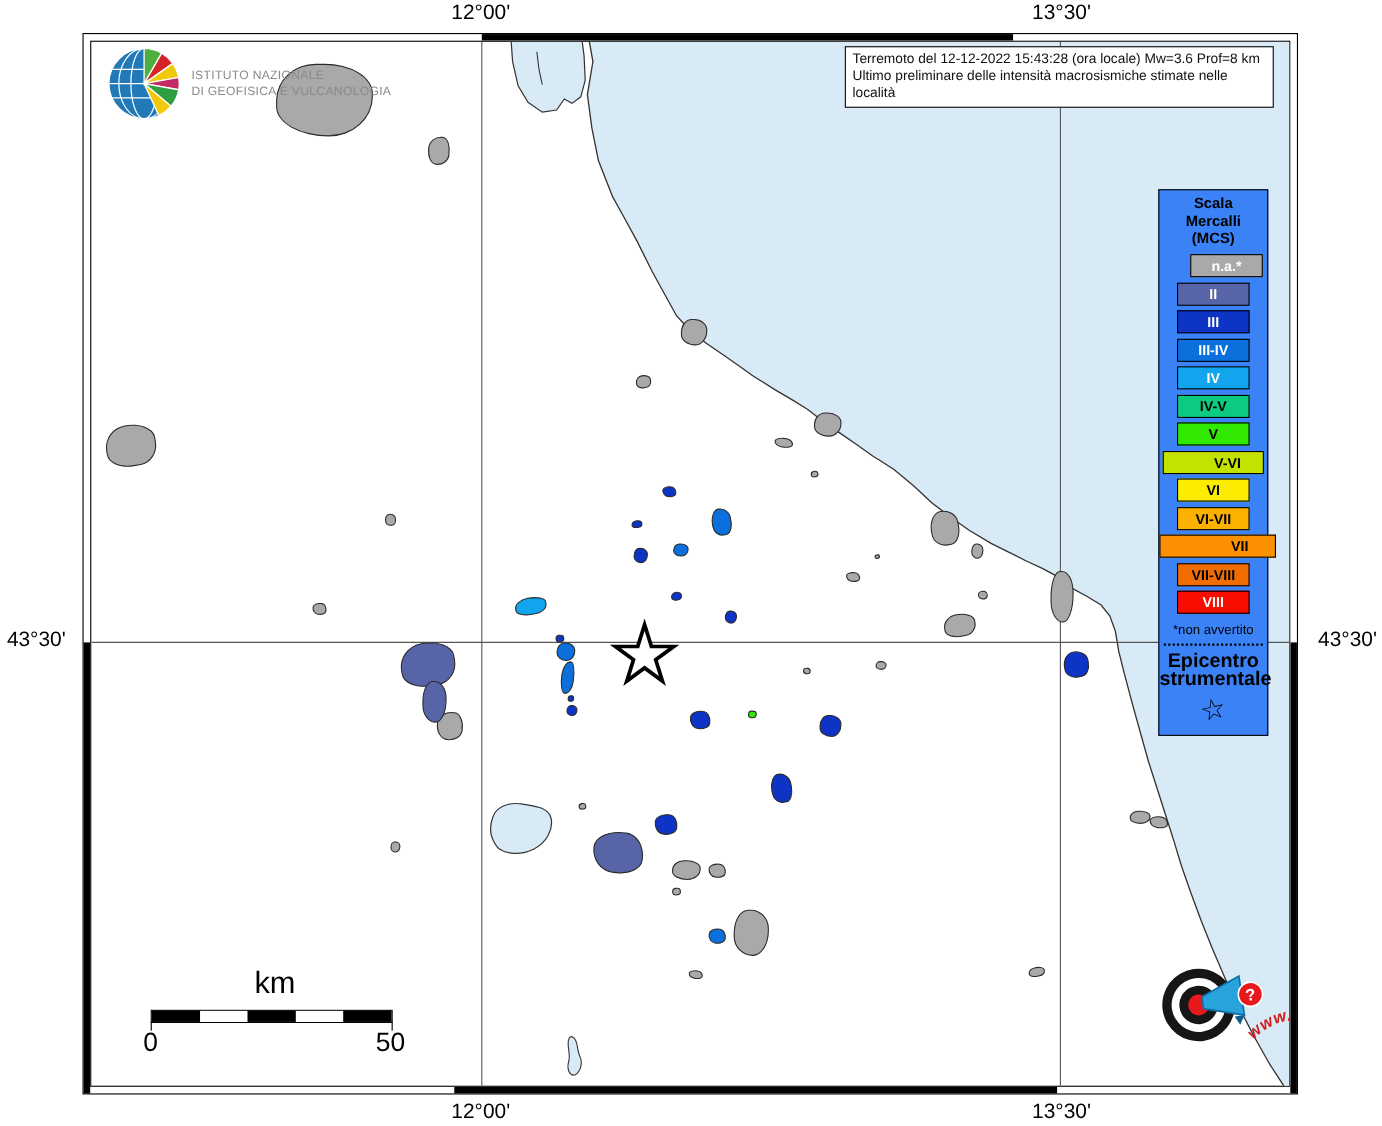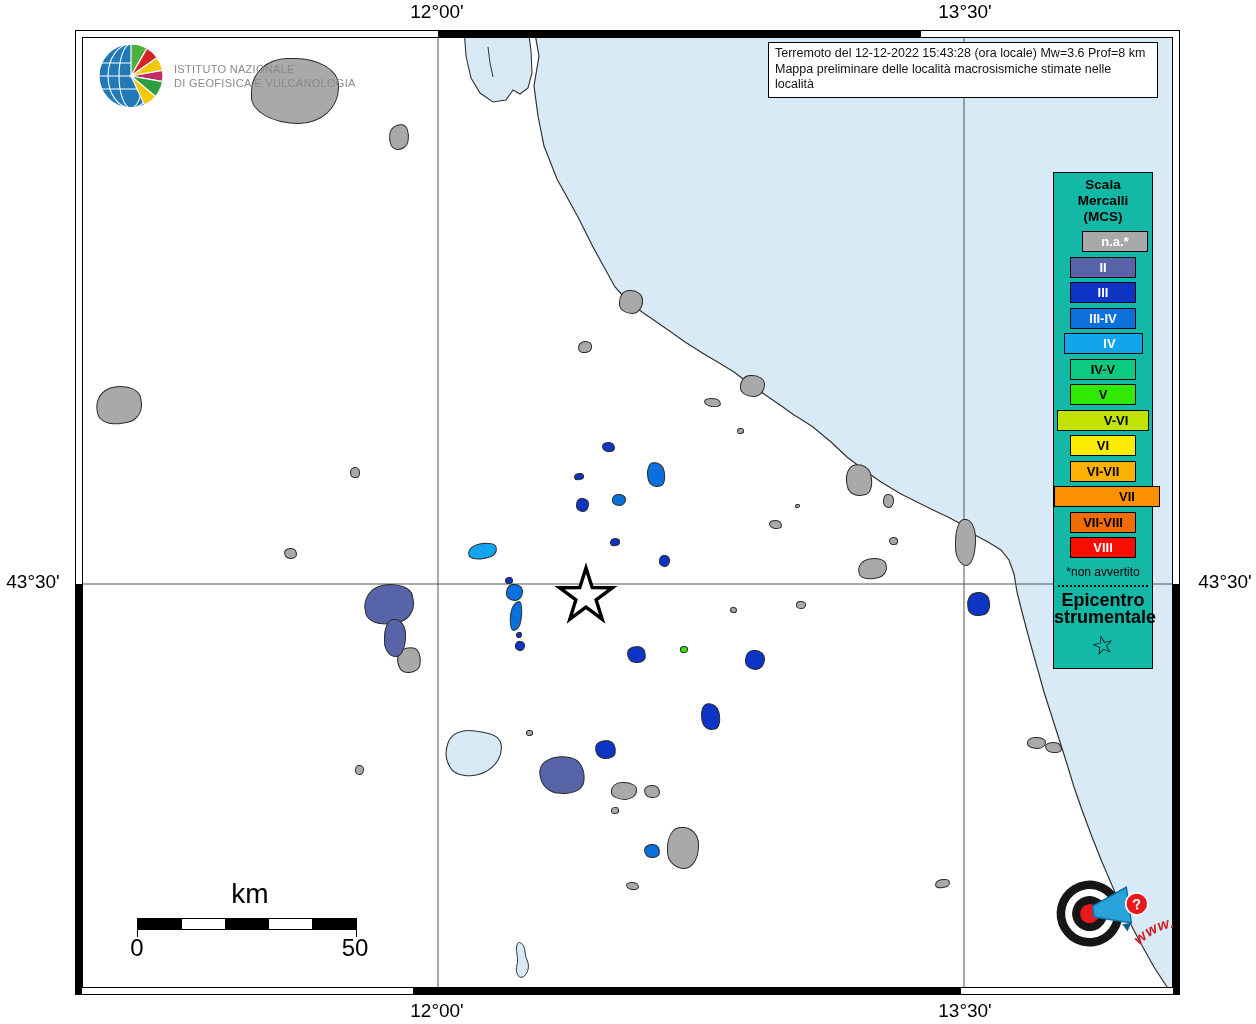--- a/index.html
+++ b/index.html
@@ -15,21 +15,21 @@
   #blob-layer{position:absolute;left:0;top:0;width:100%;height:100%;}
   .blob{position:absolute;border:1px solid #2b2b2b;box-sizing:border-box;border-radius:45% 55% 50% 60%/55% 45% 60% 45%;}
   .blob:nth-child(3n){border-radius:60% 40% 55% 45%/45% 60% 40% 58%;transform:rotate(8deg);}
   .blob:nth-child(3n+1){border-radius:50% 62% 42% 55%/60% 45% 55% 42%;transform:rotate(-10deg);}
   
   .info-box{position:absolute;left:768px;top:42px;width:390px;box-sizing:border-box;background:#fff;border:1px solid #000;padding:3px 6px 4px 6px;font-size:12.5px;line-height:15.6px;color:#111;}
   
   .ingv{position:absolute;left:98px;top:42px;display:flex;align-items:center;}
   .ingv-text{margin-left:8px;color:#8a8a8a;font-size:11px;letter-spacing:.3px;line-height:14px;font-weight:500;}
   
-  .legend{position:absolute;left:1053px;top:172px;width:100px;box-sizing:border-box;background:#14b8a6;border:1px solid #000;text-align:center;padding:4px 0 8px 0;}
+  .legend{position:absolute;left:1053px;top:172px;width:100px;box-sizing:border-box;background:#3b82f6;border:1px solid #000;text-align:center;padding:4px 0 8px 0;}
   .legend-title{font-weight:bold;font-size:13.5px;line-height:16px;color:#000;}
   .legend-items{margin-top:6px;}
   .legend-item{width:64px;height:19px;line-height:19px;margin:4.5px auto 0 auto;border:1.5px solid #000;box-sizing:content-box;font-weight:bold;font-size:13px;}
   .legend-foot{font-size:12px;margin-top:7px;color:#000;}
   .legend-sep{border-top:2px dotted #000;margin:6px 4px 5px 4px;}
   .legend-epi{font-weight:bold;font-size:18px;line-height:17px;text-align:center;}
   .legend-star{font-size:26px;line-height:30px;transform:rotate(-12deg);display:inline-block;margin-top:4px;}
   
   .scalebar{position:absolute;left:120px;top:878px;width:260px;}
   .sb-km{text-align:center;font-size:28px;color:#000;margin-bottom:8px;}
@@ -132,21 +132,21 @@
       </div>
 
     <svg width="1091" height="951" viewBox="0 0 1091 951" style="pointer-events:none">
       <path fill="#fff" stroke="#000" stroke-width="3.4" stroke-linejoin="miter" d="M503,530 L509.2,549.6 L529.5,549.7 L513.1,561.8 L519.2,581.2 L503,569.2 L486.8,581.2 L492.9,561.8 L476.5,549.7 L496.8,549.6 Z"></path>
     </svg>
   </div>
 </div>
 
 <div class="info-box">
   <div>Terremoto del 12-12-2022 15:43:28 (ora locale) Mw=3.6 Prof=8 km</div>
-  <div>Mappa preliminare delle località macrosismiche stimate nelle località</div>
+  <div>Ultimo preliminare delle intensità macrosismiche stimate nelle località</div>
 </div>
 
 <div class="ingv">
   <svg width="68" height="68" viewBox="0 0 68 68">
     <circle cx="33" cy="34" r="32" fill="#2179b8"></circle>
     <g stroke="#fff" stroke-width="1.1" fill="none">
       <ellipse cx="33" cy="34" rx="12" ry="32"></ellipse>
       <ellipse cx="33" cy="34" rx="23" ry="32"></ellipse>
       <circle cx="33" cy="34" r="32"></circle>
       <line x1="2" y1="21" x2="64" y2="21"></line>
@@ -172,21 +172,21 @@
   <div class="legend-title">
     <div>Scala</div>
     <div>Mercalli</div>
     <div>(MCS)</div>
   </div>
   <div class="legend-items">
       <div class="legend-item" style="background: rgb(169, 169, 169); color: rgb(255, 255, 255); margin-left: 28px;">n.a.*</div>
       <div class="legend-item" style="background: rgb(87, 101, 168); color: rgb(255, 255, 255);">II</div>
       <div class="legend-item" style="background: rgb(13, 52, 196); color: rgb(255, 255, 255);">III</div>
       <div class="legend-item" style="background: rgb(11, 112, 220); color: rgb(255, 255, 255);">III-IV</div>
-      <div class="legend-item" style="background: rgb(18, 165, 238); color: rgb(255, 255, 255); padding-left: 13px;">IV</div>
+      <div class="legend-item" style="background: rgb(18, 165, 238); color: rgb(255, 255, 255);">IV</div>
       <div class="legend-item" style="background: rgb(12, 203, 128); color: rgb(0, 0, 0);">IV-V</div>
       <div class="legend-item" style="background: rgb(48, 232, 0); color: rgb(0, 0, 0);">V</div>
       <div class="legend-item" style="background: rgb(194, 227, 0); color: rgb(0, 0, 0); padding-left: 26px;">V-VI</div>
       <div class="legend-item" style="background: rgb(252, 236, 0); color: rgb(0, 0, 0);">VI</div>
       <div class="legend-item" style="background: rgb(252, 176, 0); color: rgb(0, 0, 0);">VI-VII</div>
       <div class="legend-item" style="background: rgb(251, 144, 0); color: rgb(0, 0, 0); padding-left: 40px;">VII</div>
       <div class="legend-item" style="background: rgb(242, 109, 0); color: rgb(0, 0, 0);">VII-VIII</div>
       <div class="legend-item" style="background: rgb(248, 14, 0); color: rgb(255, 255, 255);">VIII</div>
     </div>
   <div class="legend-foot">*non avvertito</div>

